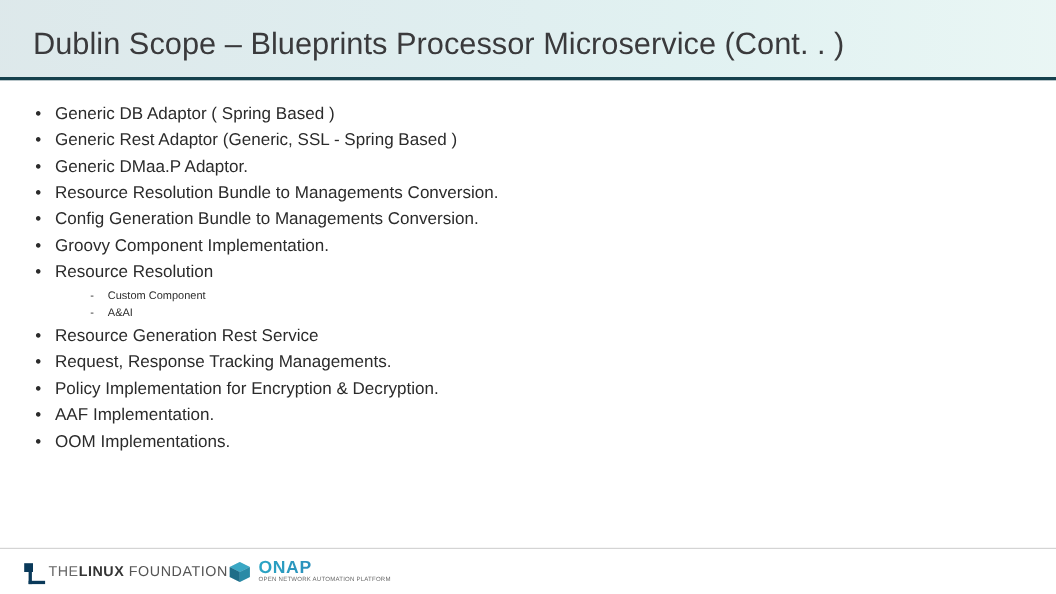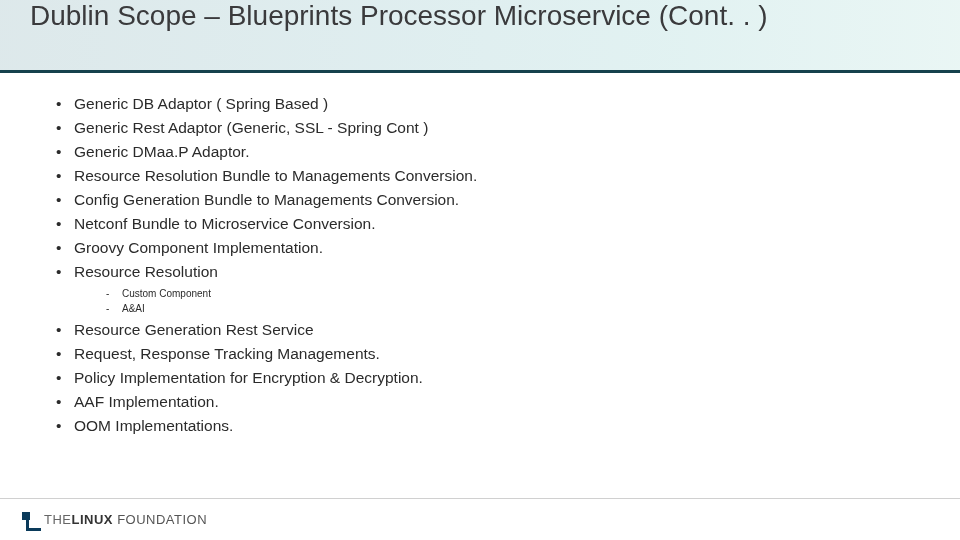--- a/index.html
+++ b/index.html
@@ -18,40 +18,40 @@
     height: 70px;
     background: linear-gradient(90deg, #1e6a78 0%, #2a8a95 40%, #3aa7a6 70%, #6fc3b8 100%);
     opacity: 0.15;
   }
 
   .title-bar {
     position: absolute;
     top: 0; left: 0; right: 0;
     height: 80px;
     display: flex;
-    align-items: flex-start;
+    align-items: center;
   }
   .title-text {
     font-size: 28px;
     color: #3a3a3c;
     font-weight: 400;
     padding-left: 30px;
   }
   .title-underline {
     position: absolute;
     left: 0; right: 0;
     top: 70px;
     height: 3px;
     background: #15414d;
   }
 
   .content {
     position: absolute;
     top: 92px;
-    left: 56px;
+    left: 32px;
     right: 40px;
     color: #2b2b2b;
   }
 
   ul.main-list {
     list-style: none;
     font-size: 15.5px;
     line-height: 1.55;
   }
   ul.main-list > li::before {
@@ -157,25 +157,24 @@
   <div class="top-band"></div>
 
   <div class="title-bar">
     <div class="title-text">Dublin Scope – Blueprints Processor Microservice (Cont. . )</div>
   </div>
   <div class="title-underline"></div>
 
   <div class="content">
     <ul class="main-list">
       <li>Generic DB Adaptor ( Spring Based )</li>
-      <li>Generic Rest Adaptor (Generic, SSL - Spring Cont )</li>
+      <li>Generic Rest Adaptor (Generic, SSL - Spring Based )</li>
       <li>Generic DMaa.P Adaptor.</li>
       <li>Resource Resolution Bundle to Managements Conversion.</li>
       <li>Config Generation Bundle to Managements Conversion.</li>
-      <li>Netconf Bundle to Microservice Conversion.</li>
       <li>Groovy Component Implementation.</li>
       <li>Resource Resolution</li>
     </ul>
     <ul class="sub-list">
       <li>Custom Component</li>
       <li>A&amp;AI</li>
     </ul>
     <ul class="main-list">
       <li>Resource Generation Rest Service</li>
       <li>Request, Response Tracking Managements.</li>
@@ -186,15 +185,29 @@
   </div>
 
   <div class="footer">
     <div class="lf-logo">
       <span class="lf-mark"></span>
       <span class="lf-text">
         <span class="thin">THE</span><span class="bold">LINUX</span> <span class="reg">FOUNDATION</span>
       </span>
     </div>
 
+    <div class="onap-logo">
+      <span class="onap-mark">
+        <svg viewBox="0 0 24 24">
+          <polygon points="12,2 22,7 22,17 12,22 2,17 2,7" fill="#2d8aa8" opacity="0.35"></polygon>
+          <polygon points="12,2 22,7 12,12 2,7" fill="#3aa7c4"></polygon>
+          <polygon points="2,7 12,12 12,22 2,17" fill="#1f6d88"></polygon>
+          <polygon points="22,7 22,17 12,22 12,12" fill="#2a8aa6"></polygon>
+        </svg>
+      </span>
+      <span class="onap-text">
+        <span class="big">ONAP</span>
+        <span class="small">OPEN NETWORK AUTOMATION PLATFORM</span>
+      </span>
+    </div>
   </div>
 
 </div>
 
 </body></html>

